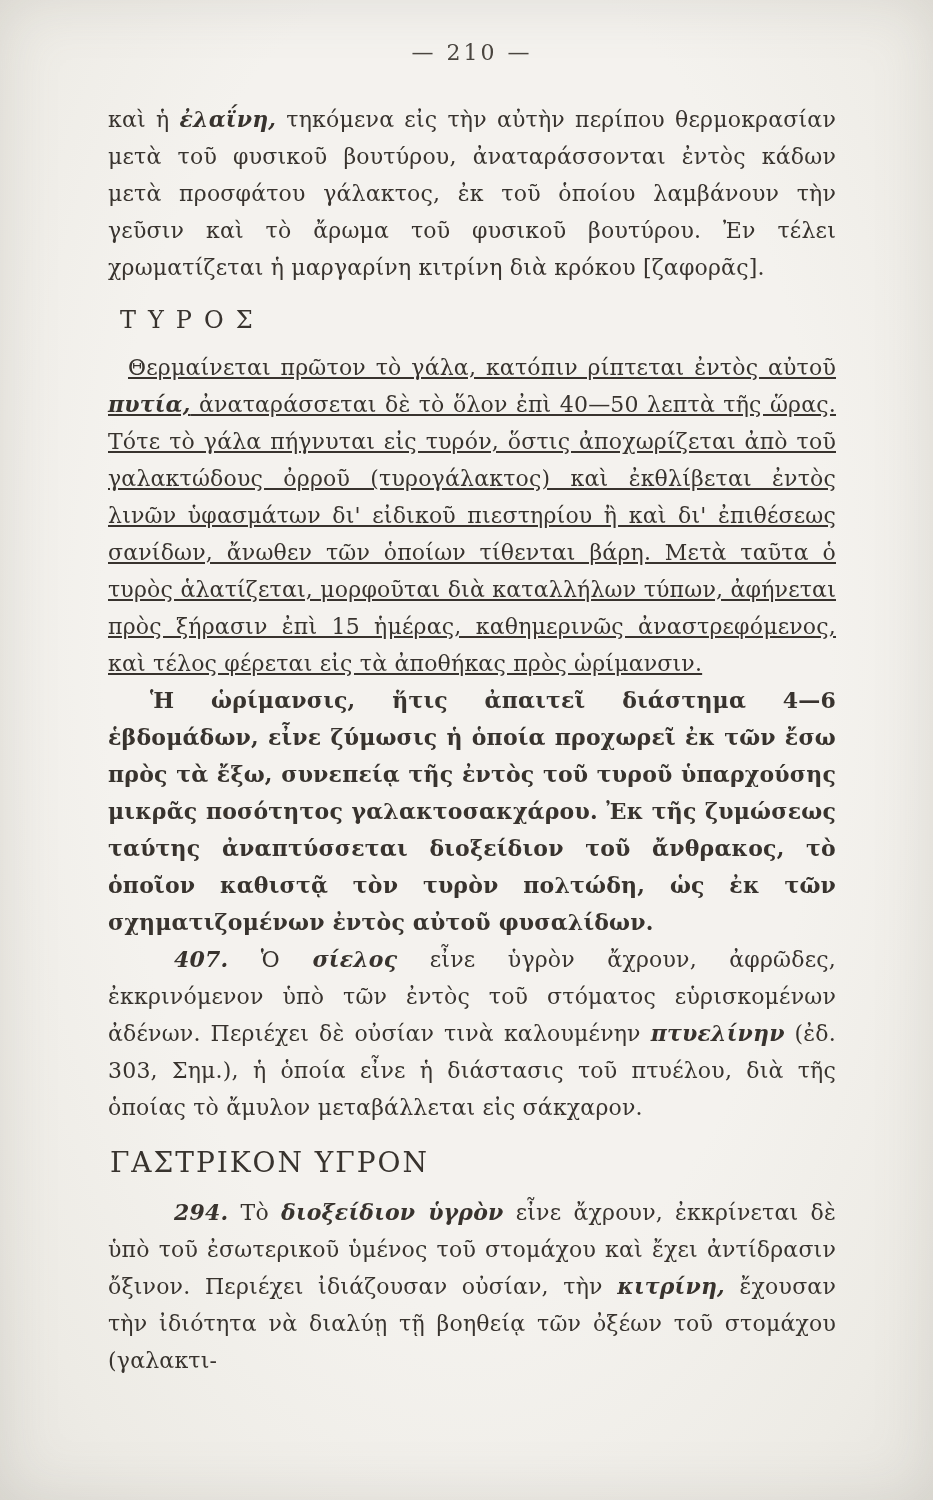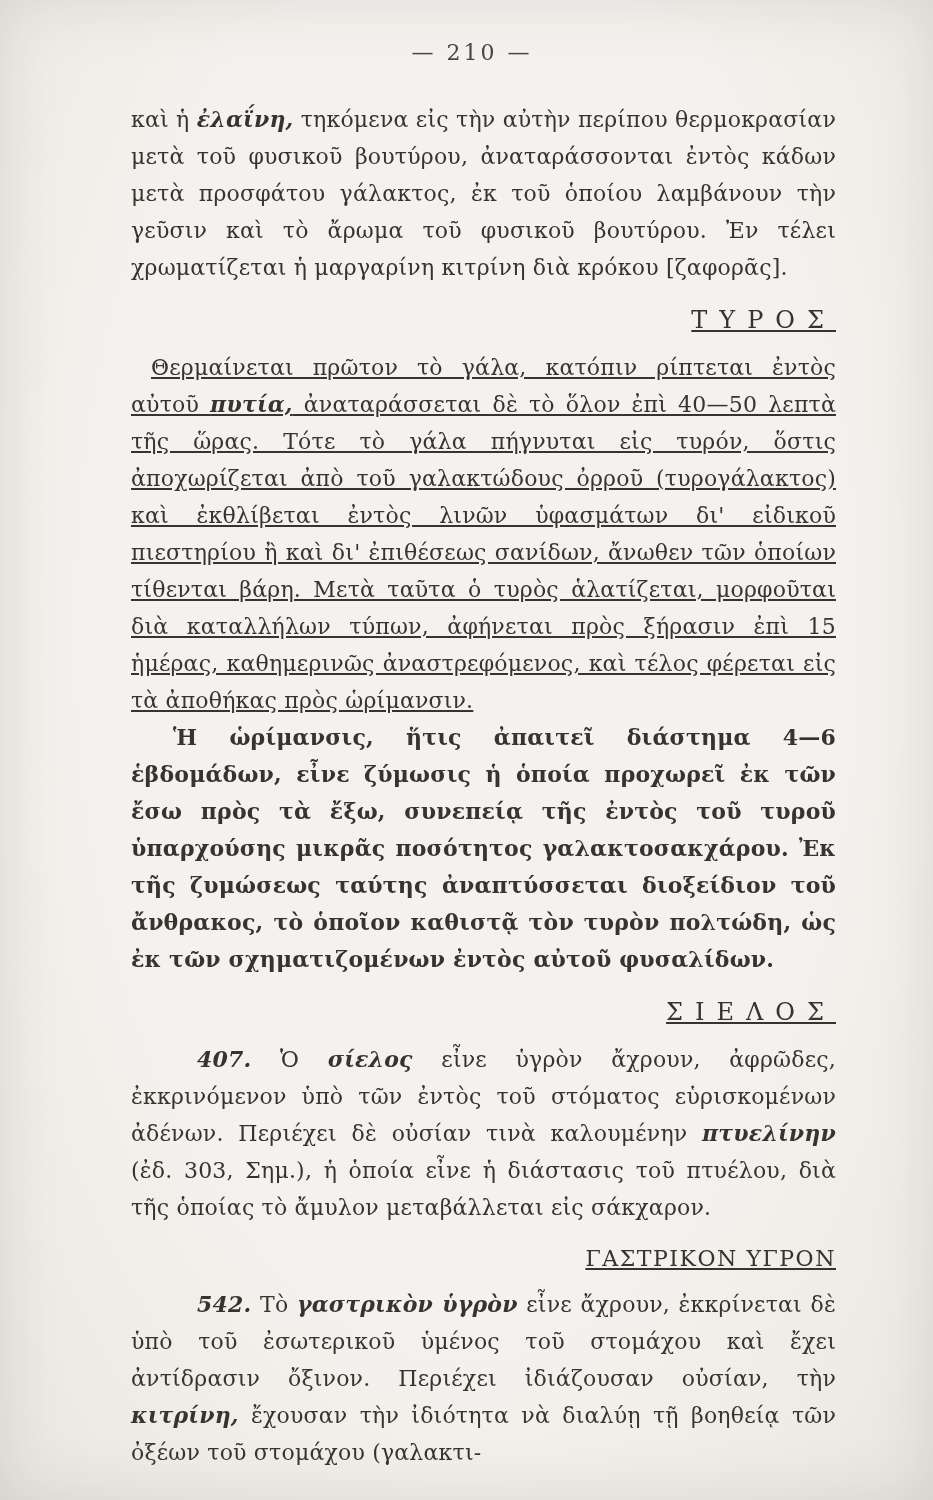--- a/index.html
+++ b/index.html
@@ -25,46 +25,43 @@
     color: #4a453f;
     margin-bottom: 36px;
   }
   .content { width: 728px; }
   .para {
     font-size: 22px;
     line-height: 37px;
     text-align: justify;
     color: #38332e;
     letter-spacing: 0.2px;
-    margin-left: 23px;
   }
   .indent-none   { text-indent: 0; }
   .indent-small  { text-indent: 20px; text-decoration: underline; }
   .indent-medium { text-indent: 42px; font-weight: bold; }
   .indent-large  { text-indent: 66px; }
   .emph { font-weight: bold; font-style: italic; }
   .heading {
-    text-align: right;
+    text-align: left;
     color: #38332e;
     font-size: 24px;
     margin: 20px 0 15px 0;
     font-weight: normal;
-    text-decoration: underline;
   }
   .heading.wide { letter-spacing: 0.5em; text-indent: 0.5em; }
-  .heading.norm { letter-spacing: 0.07em; text-indent: 0.07em; font-size: 22px; }
+  .heading.norm { letter-spacing: 0.07em; text-indent: 0.07em; font-size: 28px; }
 </style>
 </head>
 <body>
 
 <div class="page">
   <div class="page-number">— 210 —</div>
   <div class="content">
       <p class="para indent-none"><span>καὶ ἡ </span><span class="emph">ἐλαΐνη,</span><span> τηκόμενα εἰς τὴν αὐτὴν περίπου θερμοκρασίαν μετὰ τοῦ φυσικοῦ βουτύρου, ἀναταράσσονται ἐντὸς κάδων μετὰ προσφάτου γάλακτος, ἐκ τοῦ ὁποίου λαμβάνουν τὴν γεῦσιν καὶ τὸ ἄρωμα τοῦ φυσικοῦ βουτύρου. Ἐν τέλει χρωματίζεται ἡ μαργαρίνη κιτρίνη διὰ κρόκου [ζαφορᾶς].</span></p>
       <div class="heading wide">ΤΥΡΟΣ</div>
       <p class="para indent-small"><span>Θερμαίνεται πρῶτον τὸ γάλα, κατόπιν ρίπτεται ἐντὸς αὐτοῦ </span><span class="emph">πυτία,</span><span> ἀναταράσσεται δὲ τὸ ὅλον ἐπὶ 40—50 λεπτὰ τῆς ὥρας. Τότε τὸ γάλα πήγνυται εἰς τυρόν, ὅστις ἀποχωρίζεται ἀπὸ τοῦ γαλακτώδους ὀρροῦ (τυρογάλακτος) καὶ ἐκθλίβεται ἐντὸς λινῶν ὑφασμάτων δι' εἰδικοῦ πιεστηρίου ἢ καὶ δι' ἐπιθέσεως σανίδων, ἄνωθεν τῶν ὁποίων τίθενται βάρη. Μετὰ ταῦτα ὁ τυρὸς ἁλατίζεται, μορφοῦται διὰ καταλλήλων τύπων, ἀφήνεται πρὸς ξήρασιν ἐπὶ 15 ἡμέρας, καθημερινῶς ἀναστρεφόμενος, καὶ τέλος φέρεται εἰς τὰ ἀποθήκας πρὸς ὡρίμανσιν.</span></p>
       <p class="para indent-medium"><span>Ἡ ὡρίμανσις, ἥτις ἀπαιτεῖ διάστημα 4—6 ἑβδομάδων, εἶνε ζύμωσις ἡ ὁποία προχωρεῖ ἐκ τῶν ἔσω πρὸς τὰ ἔξω, συνεπείᾳ τῆς ἐντὸς τοῦ τυροῦ ὑπαρχούσης μικρᾶς ποσότητος γαλακτοσακχάρου. Ἐκ τῆς ζυμώσεως ταύτης ἀναπτύσσεται διοξείδιον τοῦ ἄνθρακος, τὸ ὁποῖον καθιστᾷ τὸν τυρὸν πολτώδη, ὡς ἐκ τῶν σχηματιζομένων ἐντὸς αὐτοῦ φυσαλίδων.</span></p>
-      <div class="heading wide">ΣΙΕΛΟΣ</div>
       <p class="para indent-large"><span class="emph">407.</span><span> Ὁ </span><span class="emph">σίελος</span><span> εἶνε ὑγρὸν ἄχρουν, ἀφρῶδες, ἐκκρινόμενον ὑπὸ τῶν ἐντὸς τοῦ στόματος εὑρισκομένων ἀδένων. Περιέχει δὲ οὐσίαν τινὰ καλουμένην </span><span class="emph">πτυελίνην</span><span> (ἐδ. 303, Σημ.), ἡ ὁποία εἶνε ἡ διάστασις τοῦ πτυέλου, διὰ τῆς ὁποίας τὸ ἄμυλον μεταβάλλεται εἰς σάκχαρον.</span></p>
       <div class="heading norm">ΓΑΣΤΡΙΚΟΝ ΥΓΡΟΝ</div>
-      <p class="para indent-large"><span class="emph">542.</span><span> Τὸ </span><span class="emph">γαστρικὸν ὑγρὸν</span><span> εἶνε ἄχρουν, ἐκκρίνεται δὲ ὑπὸ τοῦ ἐσωτερικοῦ ὑμένος τοῦ στομάχου καὶ ἔχει ἀντίδρασιν ὄξινον. Περιέχει ἰδιάζουσαν οὐσίαν, τὴν </span><span class="emph">κιτρίνη,</span><span> ἔχουσαν τὴν ἰδιότητα νὰ διαλύῃ τῇ βοηθείᾳ τῶν ὀξέων τοῦ στομάχου (γαλακτι-</span></p>
+      <p class="para indent-large"><span class="emph">294.</span><span> Τὸ </span><span class="emph">διοξείδιον ὑγρὸν</span><span> εἶνε ἄχρουν, ἐκκρίνεται δὲ ὑπὸ τοῦ ἐσωτερικοῦ ὑμένος τοῦ στομάχου καὶ ἔχει ἀντίδρασιν ὄξινον. Περιέχει ἰδιάζουσαν οὐσίαν, τὴν </span><span class="emph">κιτρίνη,</span><span> ἔχουσαν τὴν ἰδιότητα νὰ διαλύῃ τῇ βοηθείᾳ τῶν ὀξέων τοῦ στομάχου (γαλακτι-</span></p>
     </div>
 </div>
 
 </body></html>

